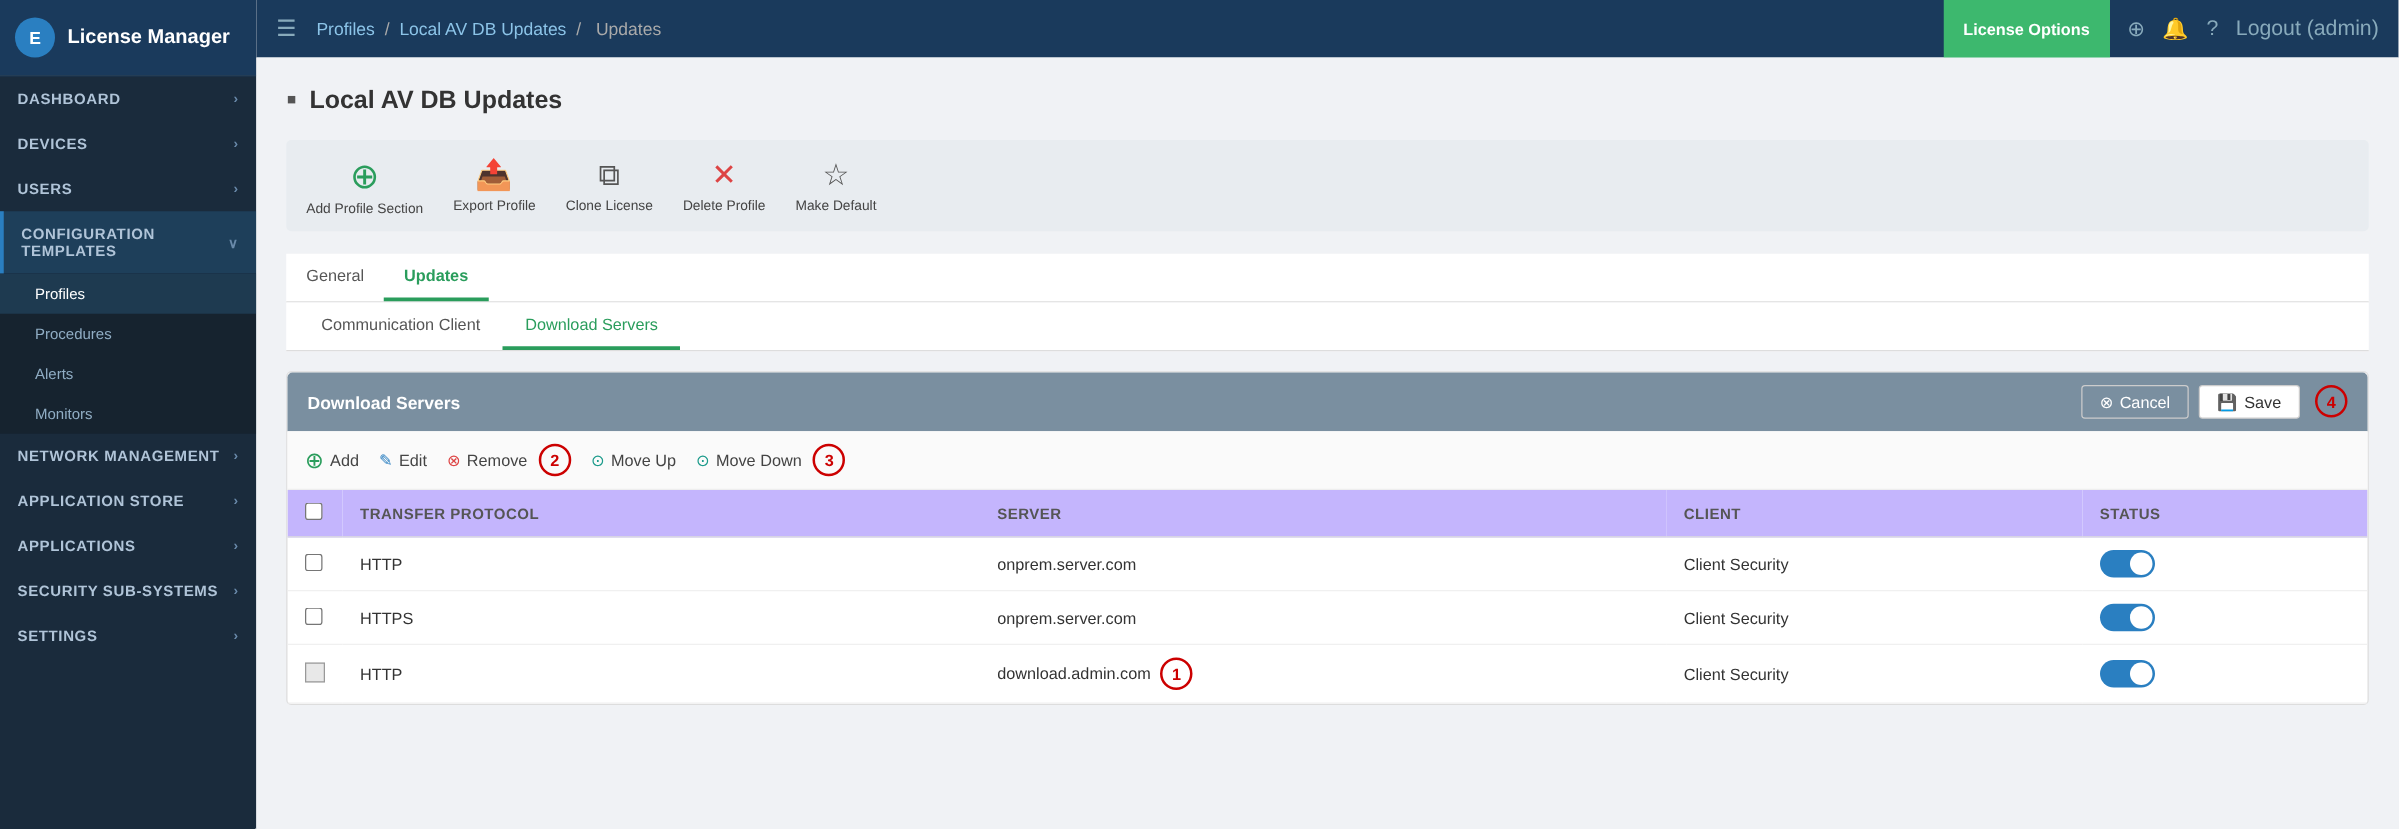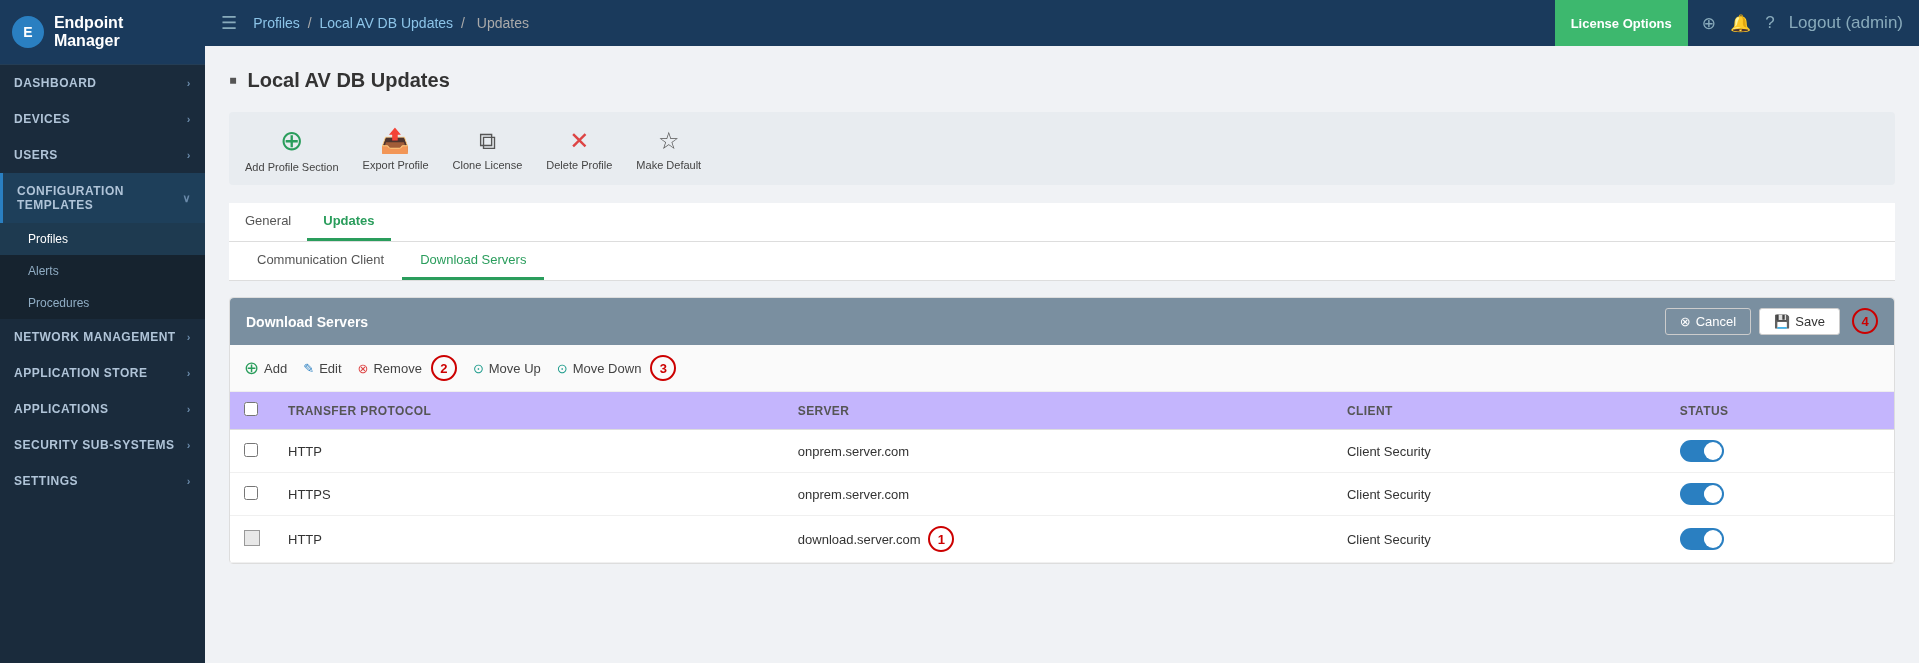--- a/index.html
+++ b/index.html
@@ -89,21 +89,21 @@
     .icon-square { width: 16px; height: 16px; border: 1px solid #999; background: #e8e8e8; display: inline-block; }
 
     .hamburger { color: #8ab; font-size: 18px; cursor: pointer; margin-right: 6px; }
   </style>
 </head>
 <body>
 
 <nav class="sidebar">
   <div class="sidebar-logo">
     <div class="sidebar-logo-icon">E</div>
-    <span>Endpoint Manager</span>
+    <span>License Manager</span>
   </div>
 
   <div class="sidebar-item">
     <span>DASHBOARD</span>
     <span class="chevron">›</span>
   </div>
   <div class="sidebar-item">
     <span>DEVICES</span>
     <span class="chevron">›</span>
   </div>
@@ -113,24 +113,27 @@
   </div>
   <div class="sidebar-item active">
     <span>CONFIGURATION TEMPLATES</span>
     <span class="chevron">∨</span>
   </div>
   <div class="sidebar-sub">
     <div class="sidebar-sub-item active">
       <span>Profiles</span>
     </div>
     <div class="sidebar-sub-item">
+      <span>Procedures</span>
+    </div>
+    <div class="sidebar-sub-item">
       <span>Alerts</span>
     </div>
     <div class="sidebar-sub-item">
-      <span>Procedures</span>
+      <span>Monitors</span>
     </div>
   </div>
   <div class="sidebar-item">
     <span>NETWORK MANAGEMENT</span>
     <span class="chevron">›</span>
   </div>
   <div class="sidebar-item">
     <span>APPLICATION STORE</span>
     <span class="chevron">›</span>
   </div>
@@ -296,21 +299,21 @@
                   </div>
                 </div>
               </td>
             </tr>
             <tr>
               <td>
                 <span class="icon-square"></span>
               </td>
               <td>HTTP</td>
               <td>
-                <span>download.server.com</span>
+                <span>download.admin.com</span>
                 <span class="num-circle">1</span>
               </td>
               <td>Client Security</td>
               <td>
                 <div class="toggle-wrap">
                   <div class="toggle">
                     <span class="toggle-label">ON</span>
                     <div class="toggle-knob"></div>
                   </div>
                 </div>

